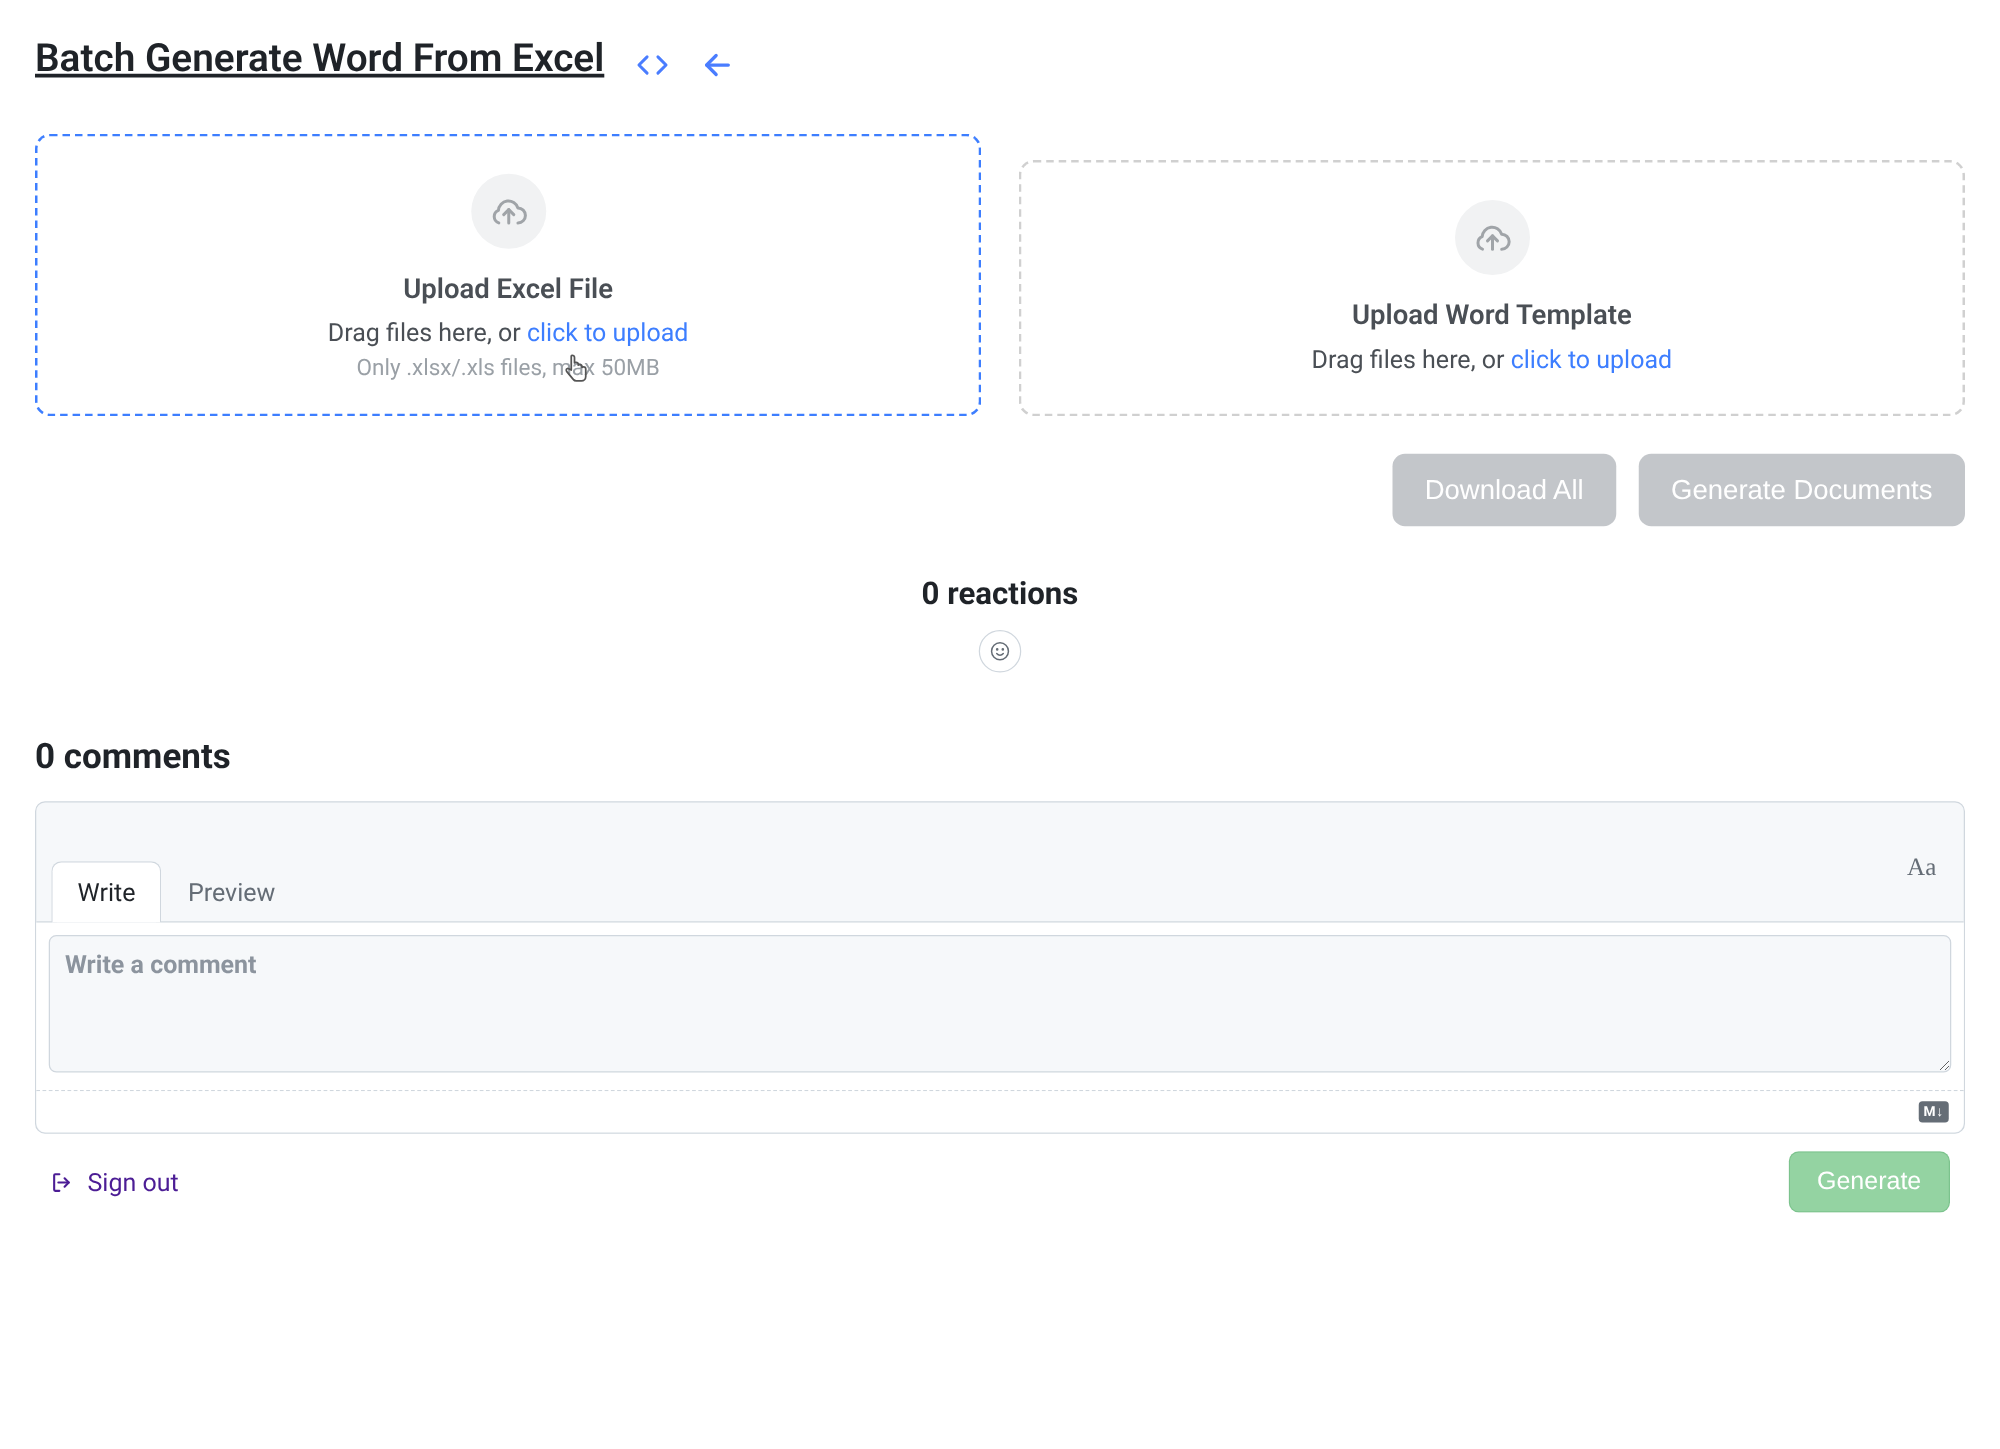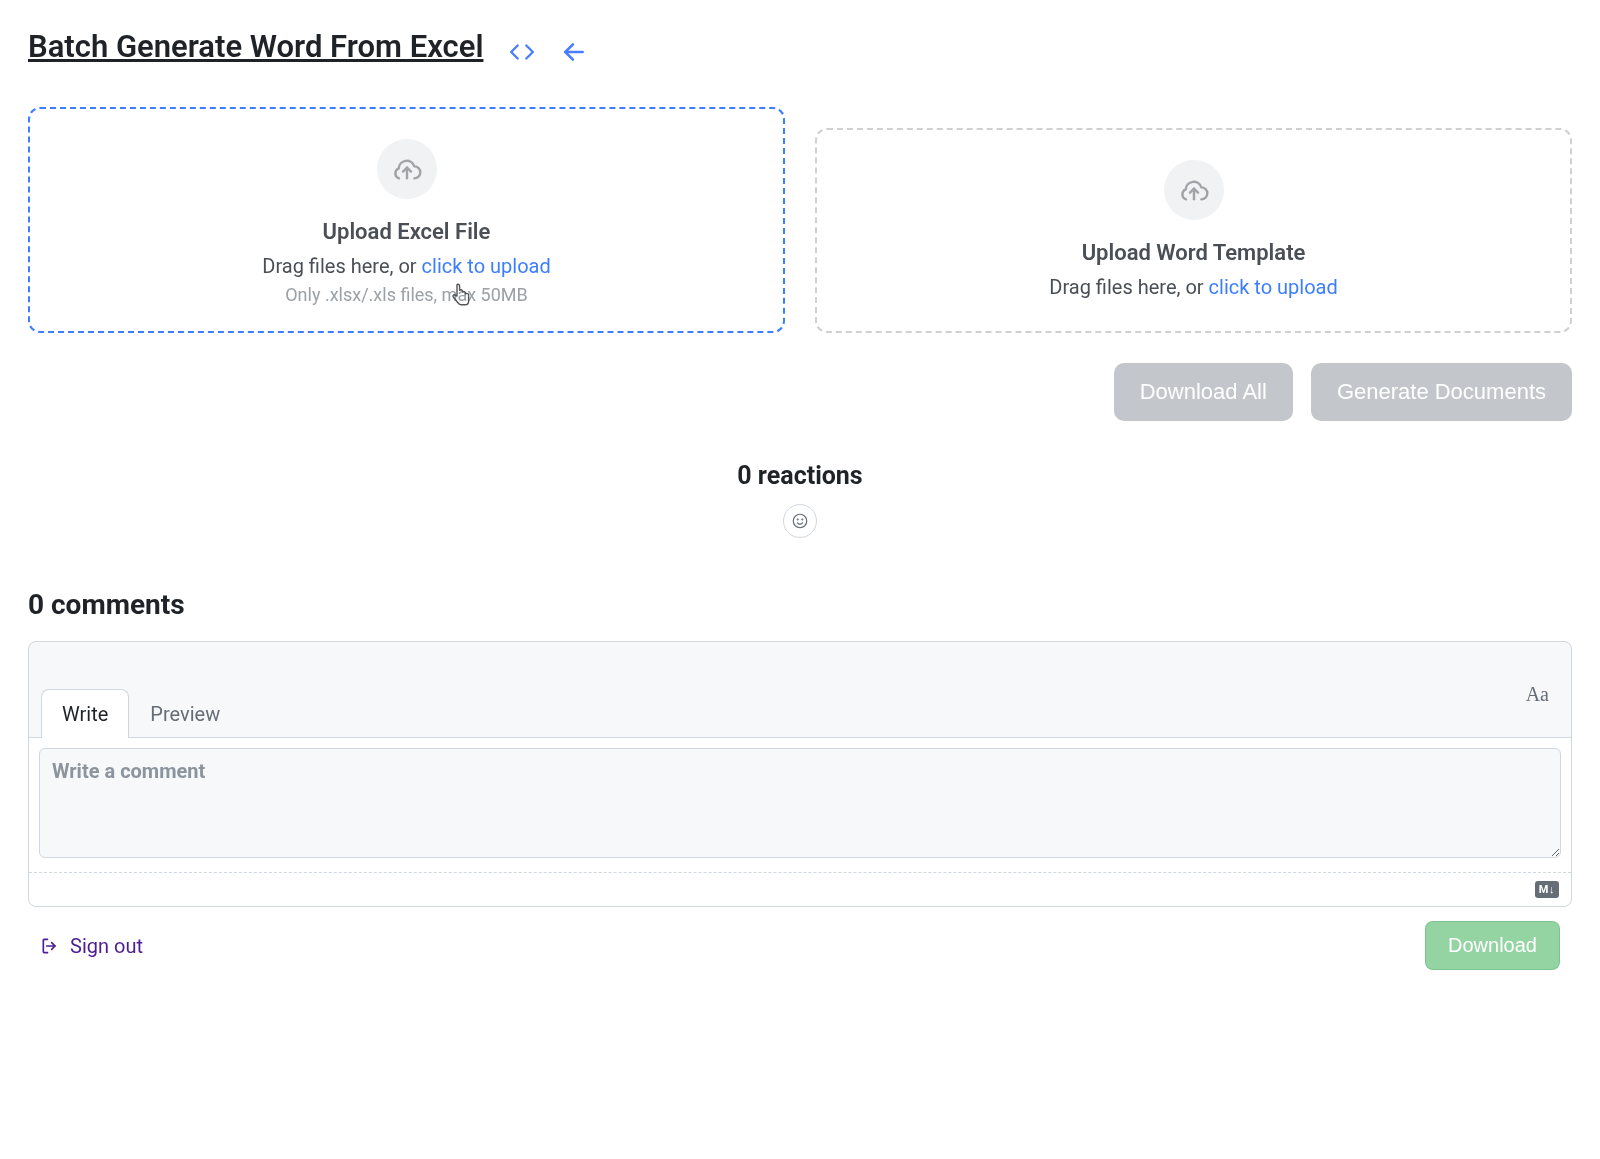--- a/index.html
+++ b/index.html
@@ -307,14 +307,14 @@
 
 <div class="footer-row">
   <div class="signout">
     <svg width="20" height="20" viewBox="0 0 24 24" fill="none" stroke="currentColor" stroke-width="2" stroke-linecap="round" stroke-linejoin="round">
         <path d="M9 4 H5 a1 1 0 0 0 -1 1 v14 a1 1 0 0 0 1 1 h4"></path>
         <polyline points="14 8 18 12 14 16"></polyline>
         <line x1="18" y1="12" x2="8" y2="12"></line>
       </svg>
     <span>Sign out</span>
   </div>
-  <button class="comment-btn" disabled="">Download</button>
+  <button class="comment-btn" disabled="">Generate</button>
 </div>
 
 </body></html>

